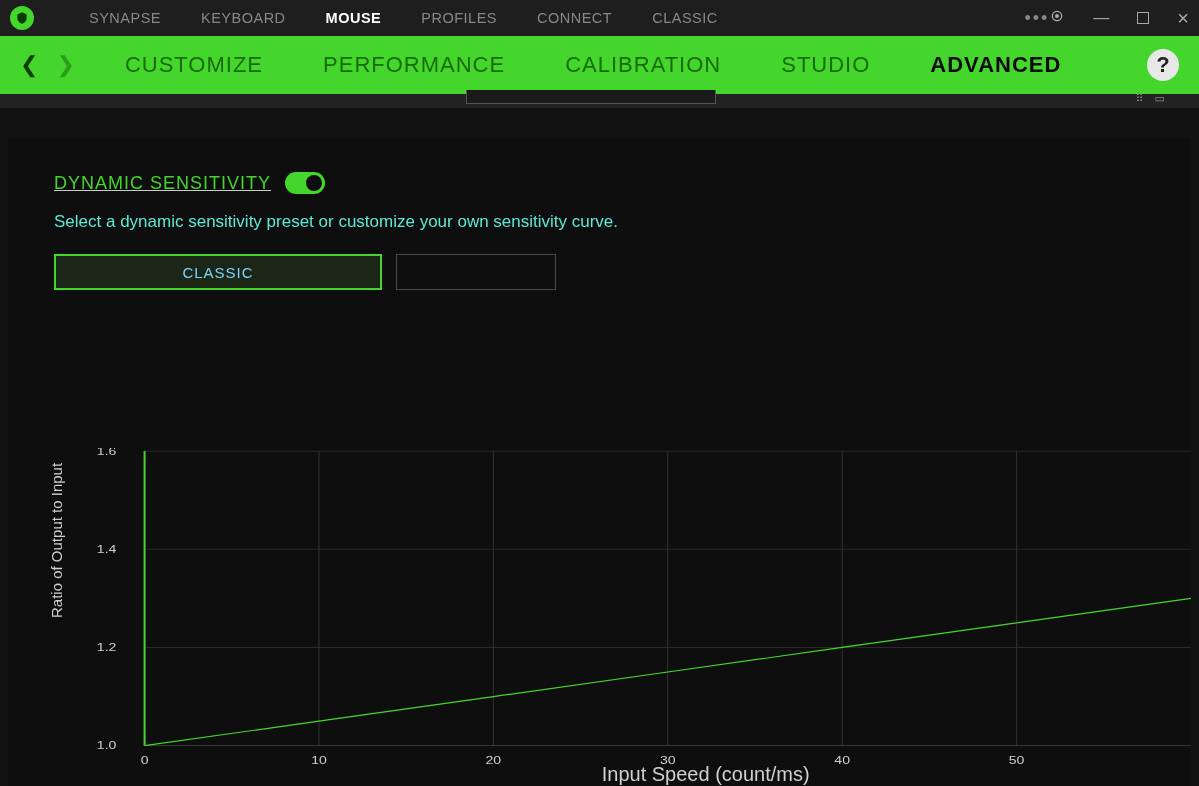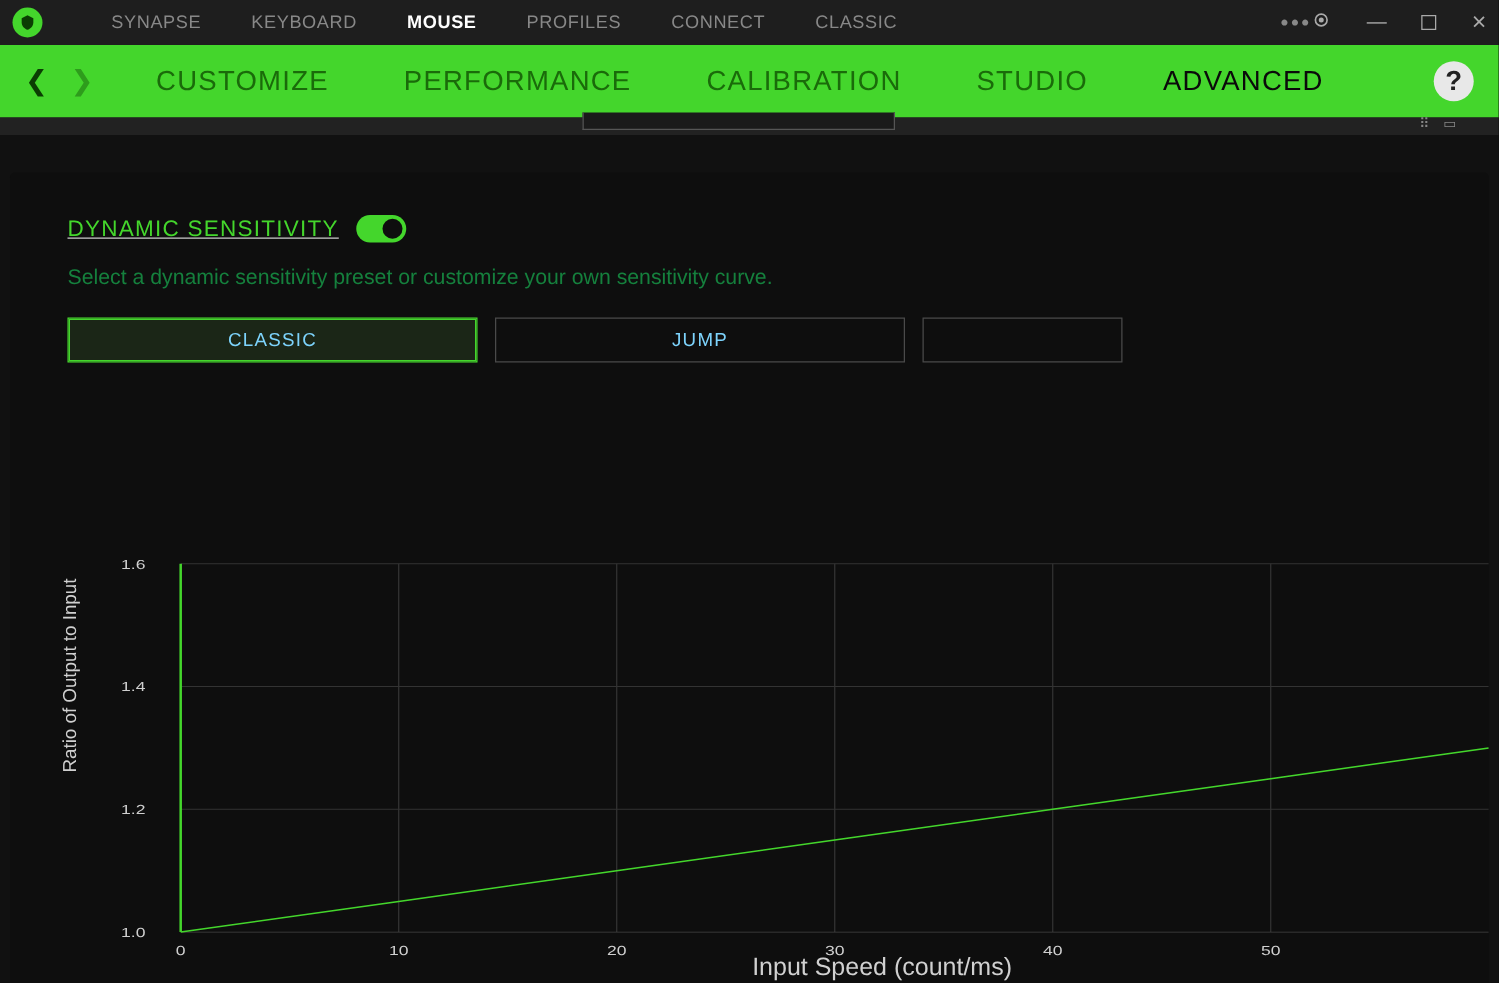--- a/index.html
+++ b/index.html
@@ -57,21 +57,21 @@
   }
   .nav-arrows { display:flex; gap:18px; margin-right: 40px; }
   .nav-arrow { color:#0b3d03; font-size:22px; cursor:pointer; }
   .nav-arrow.dim { color:#2e9c1c; }
   .sub-tabs { display:flex; gap:60px; align-items:center; flex:1; margin-left:10px;}
   .sub-tab {
     font-size: 22px; letter-spacing:1px;
     color: #1a6b0a;
     cursor:pointer;
   }
-  .sub-tab.active { color:#0a0a0a; font-weight:400; }
+  .sub-tab.active { color:#0a0a0a; font-weight:700; }
   .help-btn {
     width:32px;height:32px;border-radius:50%;
     background:#e8e8e8; color:#222;
     display:flex;align-items:center;justify-content:center;
     font-size:22px;font-weight:700; cursor:pointer;
     margin-left:auto;
   }
 
   
   .thin-bar {
@@ -105,21 +105,21 @@
     color:#44d62c; font-size:18px; letter-spacing:1px;
   }
   .toggle {
     width:40px;height:22px;border-radius:12px;
     background:#44d62c; position:relative; cursor:pointer;
   }
   .toggle::after{
     content:""; position:absolute; right:3px; top:3px;
     width:16px;height:16px;border-radius:50%;background:#0e0e0e;
   }
-  .section-desc { margin-top:18px; font-size:17px; color:#15803d; }
+  .section-desc { margin-top:18px; font-size:17px; color:#5eead4; }
 
   .preset-row {
     display:flex; gap:14px; margin-top:22px;
   }
   .preset-btn {
     flex: 0 0 328px;
     height:36px;
     border:1px solid #4a4a4a;
     background:transparent;
     color:#7dd3fc;
@@ -209,21 +209,20 @@
 
 <div class="panel">
   <div class="section-title-row">
     <div class="section-title">DYNAMIC SENSITIVITY</div>
     <div class="toggle"></div>
   </div>
   <div class="section-desc">Select a dynamic sensitivity preset or customize your own sensitivity curve.</div>
 
   <div class="preset-row" id="preset-row">
       <div class="preset-btn active">CLASSIC</div>
-      <div class="preset-btn">JUMP</div>
       <div class="preset-btn"></div>
     </div>
 
   <div class="chart-wrap">
     <div class="y-axis-title">Ratio of Output to Input</div>
     <div class="x-axis-title">Input Speed (count/ms)</div>
     <svg class="chart-svg" id="chart-svg" viewBox="0 0 1130 450" preserveAspectRatio="none">
         <text x="90" y="418" text-anchor="middle" class="tick-label">0</text>
         <line x1="263.3333333333333" y1="4" x2="263.3333333333333" y2="394" stroke="#333333" stroke-width="1"></line>
         <text x="263.3333333333333" y="418" text-anchor="middle" class="tick-label">10</text>

